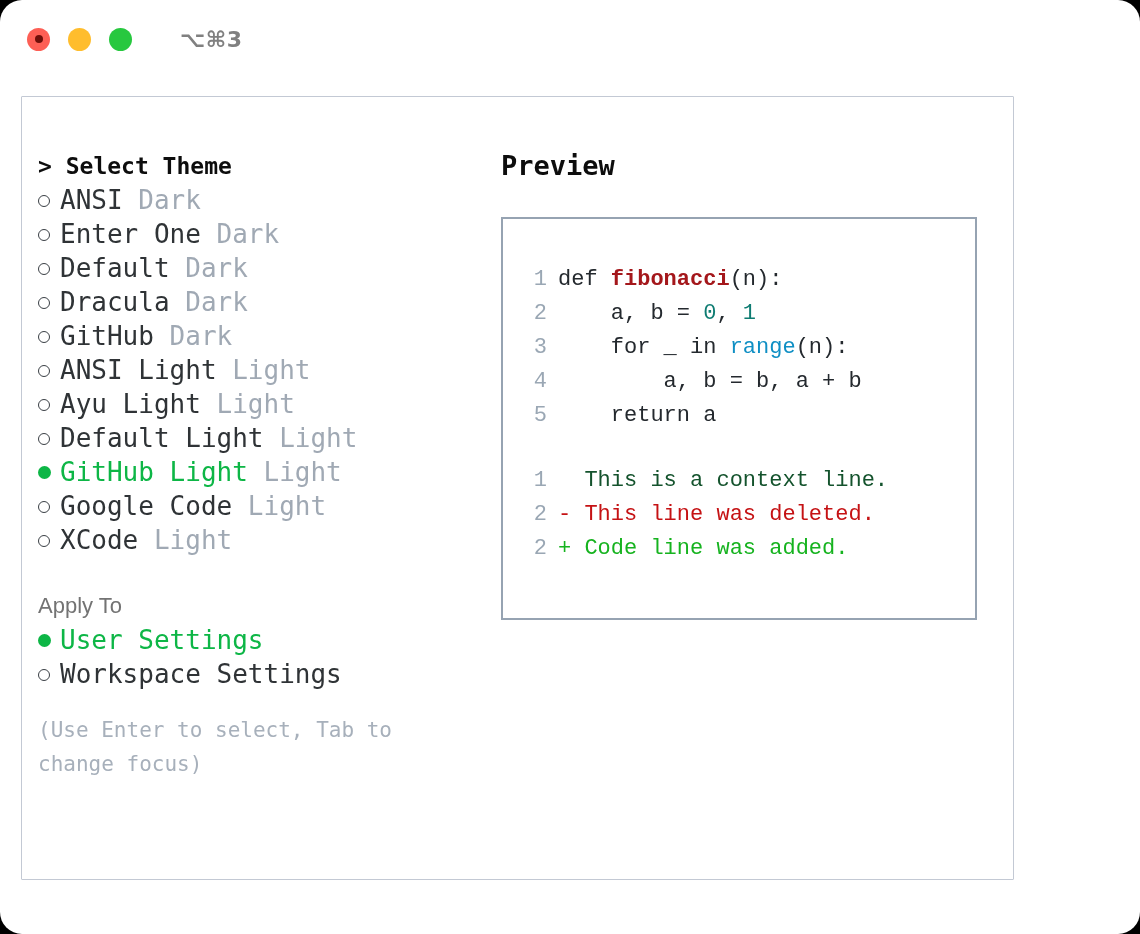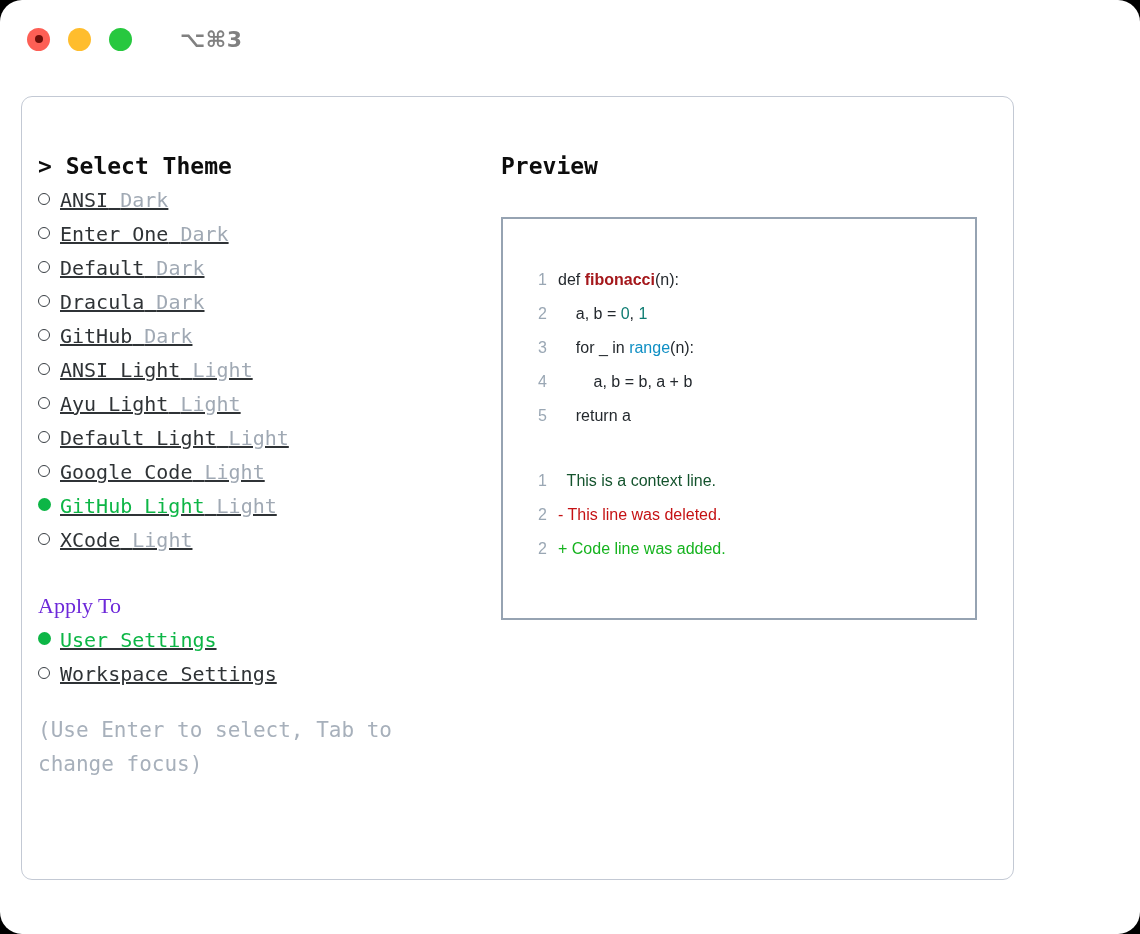--- a/index.html
+++ b/index.html
@@ -68,21 +68,21 @@
   }
 
   
   .panel {
     position: absolute;
     left: 21px;
     top: 96px;
     width: 993px;
     height: 784px;
     border: 1.5px solid #c3c9d4;
-    border-radius: 11px;
+    border-radius: 1px;
     box-sizing: border-box;
     background: #ffffff;
   }
 
   .panel-inner {
     position: absolute;
     left: 0; top: 0;
     width: 100%;
     height: 100%;
   }
@@ -99,25 +99,24 @@
     font-family: "DejaVu Sans Mono", "Liberation Mono", monospace;
     font-size: 23px;
     font-weight: 700;
     color: #0d0d0d;
     line-height: 34px;
     white-space: pre;
   }
 
   .opt-row {
     font-family: "DejaVu Sans Mono", "Liberation Mono", monospace;
-    font-size: 20px;
+    font-size: 26px;
     line-height: 34px;
     color: #2f3336;
     white-space: pre;
-    text-decoration: underline;
   }
 
   .marker {
     display: inline-block;
     width: 22px;
   }
 
   .marker .ring {
     display: inline-block;
     width: 12px;
@@ -134,24 +133,24 @@
     border-radius: 50%;
     background: #0db646;
     vertical-align: 2px;
   }
 
   .opt-name { color: #2f3336; }
   .opt-name.selected { color: #0db646; }
   .opt-variant { color: #a0a9b4; }
 
   .section-heading {
-    font-family: Liberation Serif, serif;
+    font-family: Liberation Sans, sans-serif;
     font-size: 22px;
     line-height: 34px;
-    color: #6d28d9;
+    color: #737373;
     white-space: pre;
     margin-top: 32px;
   }
 
   .hint {
     font-family: "DejaVu Sans Mono", "Liberation Mono", monospace;
     font-size: 21px;
     line-height: 34px;
     color: #a7b0bb;
     margin-top: 22px;
@@ -161,21 +160,21 @@
   
   .right-col {
     position: absolute;
     left: 479px;
     top: 52px;
     width: 500px;
   }
 
   .preview-title {
     font-family: "DejaVu Sans Mono", "Liberation Mono", monospace;
-    font-size: 23px;
+    font-size: 27px;
     font-weight: 700;
     color: #0d0d0d;
     line-height: 34px;
   }
 
   .preview-box {
     margin-top: 34px;
     width: 476px;
     height: 403px;
     border: 2px solid #96a3b2;
@@ -185,22 +184,22 @@
   }
 
   .code-wrap {
     position: absolute;
     left: 18px;
     top: 44px;
     width: 440px;
   }
 
   .code-line {
-    font-family: Liberation Sans, sans-serif;
-    font-size: 16px;
+    font-family: Liberation Mono, monospace;
+    font-size: 22px;
     line-height: 34px;
     white-space: pre;
     color: #24292e;
   }
 
   .ln {
     display: inline-block;
     width: 26px;
     text-align: right;
     color: #9aa7b4;
@@ -242,22 +241,22 @@
 
         <div id="theme-list">
             <div class="opt-row"><span class="marker"><span class="ring"></span></span><span class="opt-name">ANSI</span><span> </span><span class="opt-variant">Dark</span></div>
             <div class="opt-row"><span class="marker"><span class="ring"></span></span><span class="opt-name">Enter One</span><span> </span><span class="opt-variant">Dark</span></div>
             <div class="opt-row"><span class="marker"><span class="ring"></span></span><span class="opt-name">Default</span><span> </span><span class="opt-variant">Dark</span></div>
             <div class="opt-row"><span class="marker"><span class="ring"></span></span><span class="opt-name">Dracula</span><span> </span><span class="opt-variant">Dark</span></div>
             <div class="opt-row"><span class="marker"><span class="ring"></span></span><span class="opt-name">GitHub</span><span> </span><span class="opt-variant">Dark</span></div>
             <div class="opt-row"><span class="marker"><span class="ring"></span></span><span class="opt-name">ANSI Light</span><span> </span><span class="opt-variant">Light</span></div>
             <div class="opt-row"><span class="marker"><span class="ring"></span></span><span class="opt-name">Ayu Light</span><span> </span><span class="opt-variant">Light</span></div>
             <div class="opt-row"><span class="marker"><span class="ring"></span></span><span class="opt-name">Default Light</span><span> </span><span class="opt-variant">Light</span></div>
+            <div class="opt-row"><span class="marker"><span class="fill"></span></span><span class="opt-name selected">GitHub Light</span><span> </span><span class="opt-variant">Light</span></div>
             <div class="opt-row"><span class="marker"><span class="ring"></span></span><span class="opt-name">Google Code</span><span> </span><span class="opt-variant">Light</span></div>
-            <div class="opt-row"><span class="marker"><span class="fill"></span></span><span class="opt-name selected">GitHub Light</span><span> </span><span class="opt-variant">Light</span></div>
             <div class="opt-row"><span class="marker"><span class="ring"></span></span><span class="opt-name">XCode</span><span> </span><span class="opt-variant">Light</span></div>
           </div>
 
         <div class="section-heading">Apply To</div>
 
         <div id="apply-list">
             <div class="opt-row"><span class="marker"><span class="fill"></span></span><span class="opt-name selected">User Settings</span></div>
             <div class="opt-row"><span class="marker"><span class="ring"></span></span><span class="opt-name">Workspace Settings</span></div>
           </div>
 

